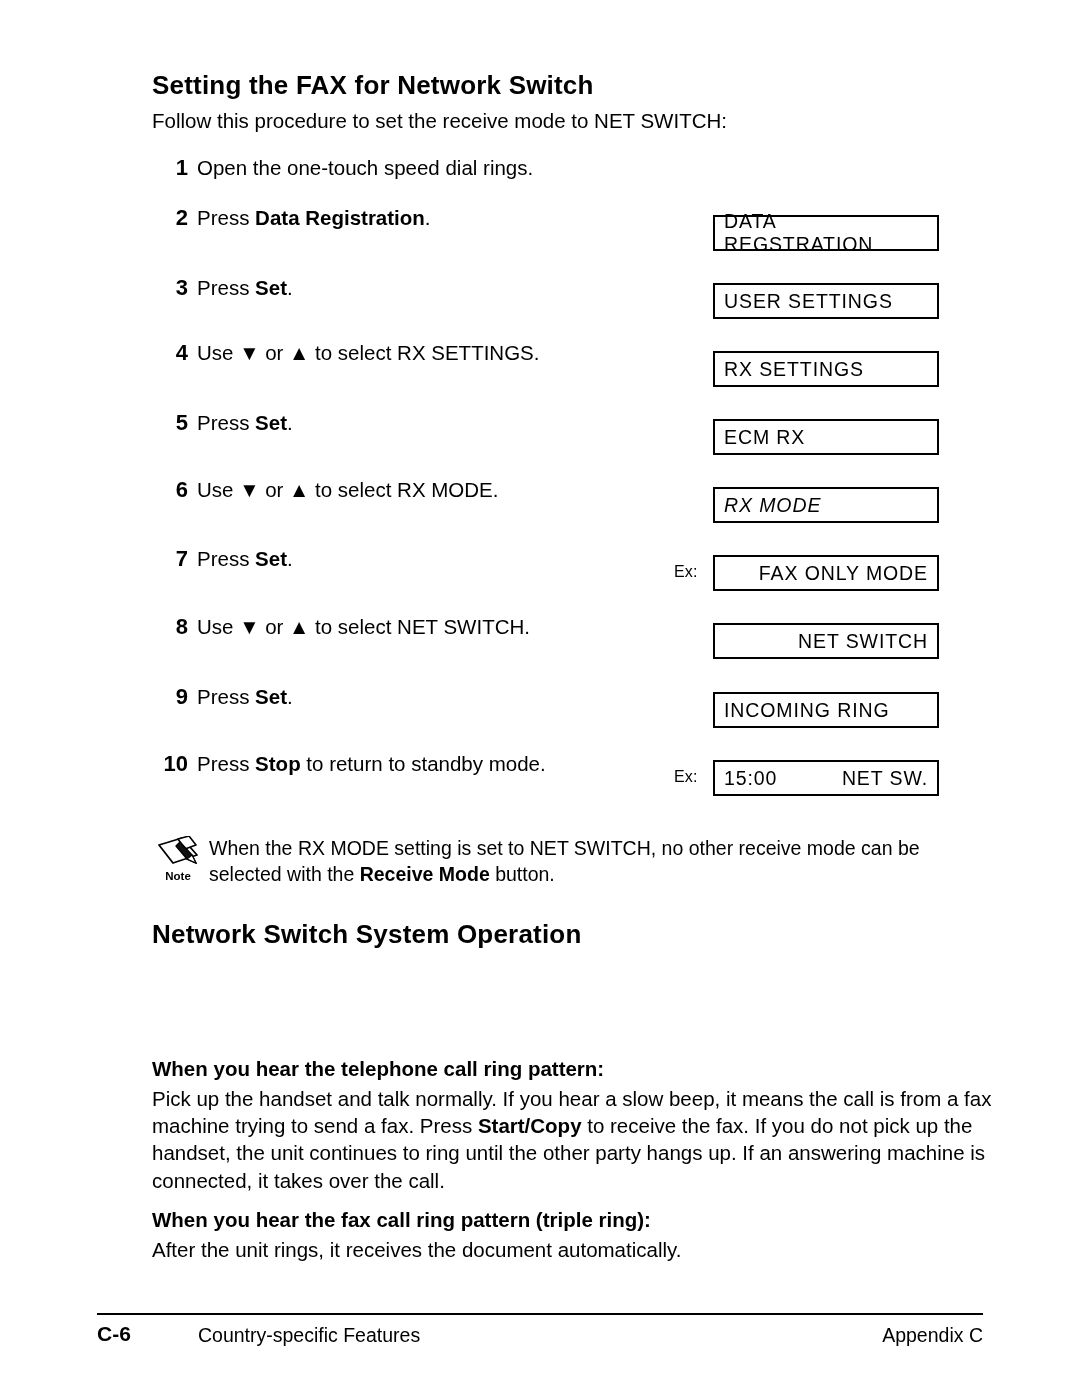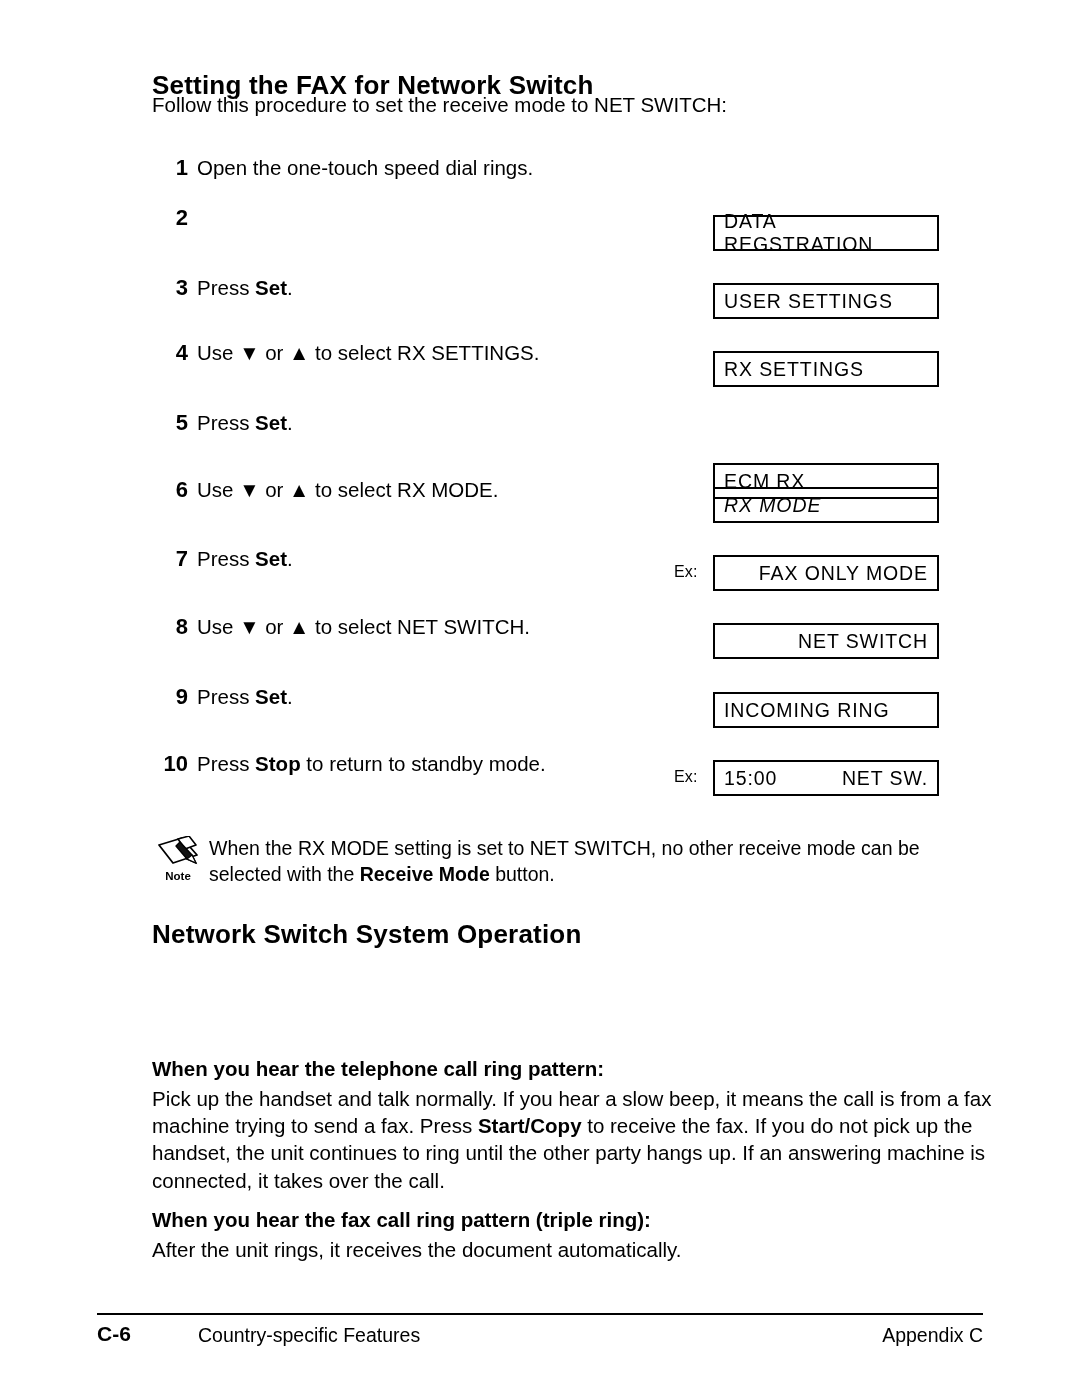--- a/index.html
+++ b/index.html
@@ -34,21 +34,21 @@
   #heading-main  { top: 70px; }
   #heading-netop { top: 919px; }
 
   .intro {
     position: absolute;
     left: 152px;
     font-size: 20.5px;
     line-height: 27px;
     white-space: nowrap;
   }
-  #intro-line { top: 91px; }
+  #intro-line { top: 107px; }
 
   
   .steps {
     position: absolute;
     left: 0;
     top: 0;
     width: 100%;
   }
   .step {
     position: absolute;
@@ -188,20 +188,21 @@
 
   <div class="intro" id="intro-line">Follow this procedure to set the receive mode to NET SWITCH:</div>
 
   <div class="steps" id="steps-container">
       <div class="step" style="top: 155px;">
         <div class="step-num">1</div>
         <div class="step-text"><span>Open the one-touch speed dial rings.</span></div>
       </div>
       <div class="step" style="top: 205px;">
         <div class="step-num">2</div>
+        <div class="step-text"><span>Press </span><b>Data Registration</b><span>.</span></div>
       </div>
       <div class="step" style="top: 275px;">
         <div class="step-num">3</div>
         <div class="step-text"><span>Press </span><b>Set</b><span>.</span></div>
       </div>
       <div class="step" style="top: 340px;">
         <div class="step-num">4</div>
         <div class="step-text"><span>Use ▼ or ▲ to select RX SETTINGS.</span></div>
       </div>
       <div class="step" style="top: 410px;">
@@ -233,21 +234,21 @@
   <div id="lcd-container">
       <div class="lcd" style="top: 215px;">
         <span>DATA REGSTRATION</span>
       </div>
       <div class="lcd" style="top: 283px;">
         <span>USER SETTINGS</span>
       </div>
       <div class="lcd" style="top: 351px;">
         <span>RX SETTINGS</span>
       </div>
-      <div class="lcd" style="top: 419px; margin-top: 44px;">
+      <div class="lcd" style="top: 419px;">
         <span>ECM RX</span>
       </div>
       <div class="lcd" style="top: 487px; font-style: italic;">
         <span>RX MODE</span>
       </div>
       <div class="ex-label" style="left: 674px; top: 563px;">Ex:</div>
       <div class="lcd right" style="top: 555px; padding-left: 8px;">
         <span>FAX ONLY MODE</span>
       </div>
       <div class="lcd right" style="top: 623px;">

